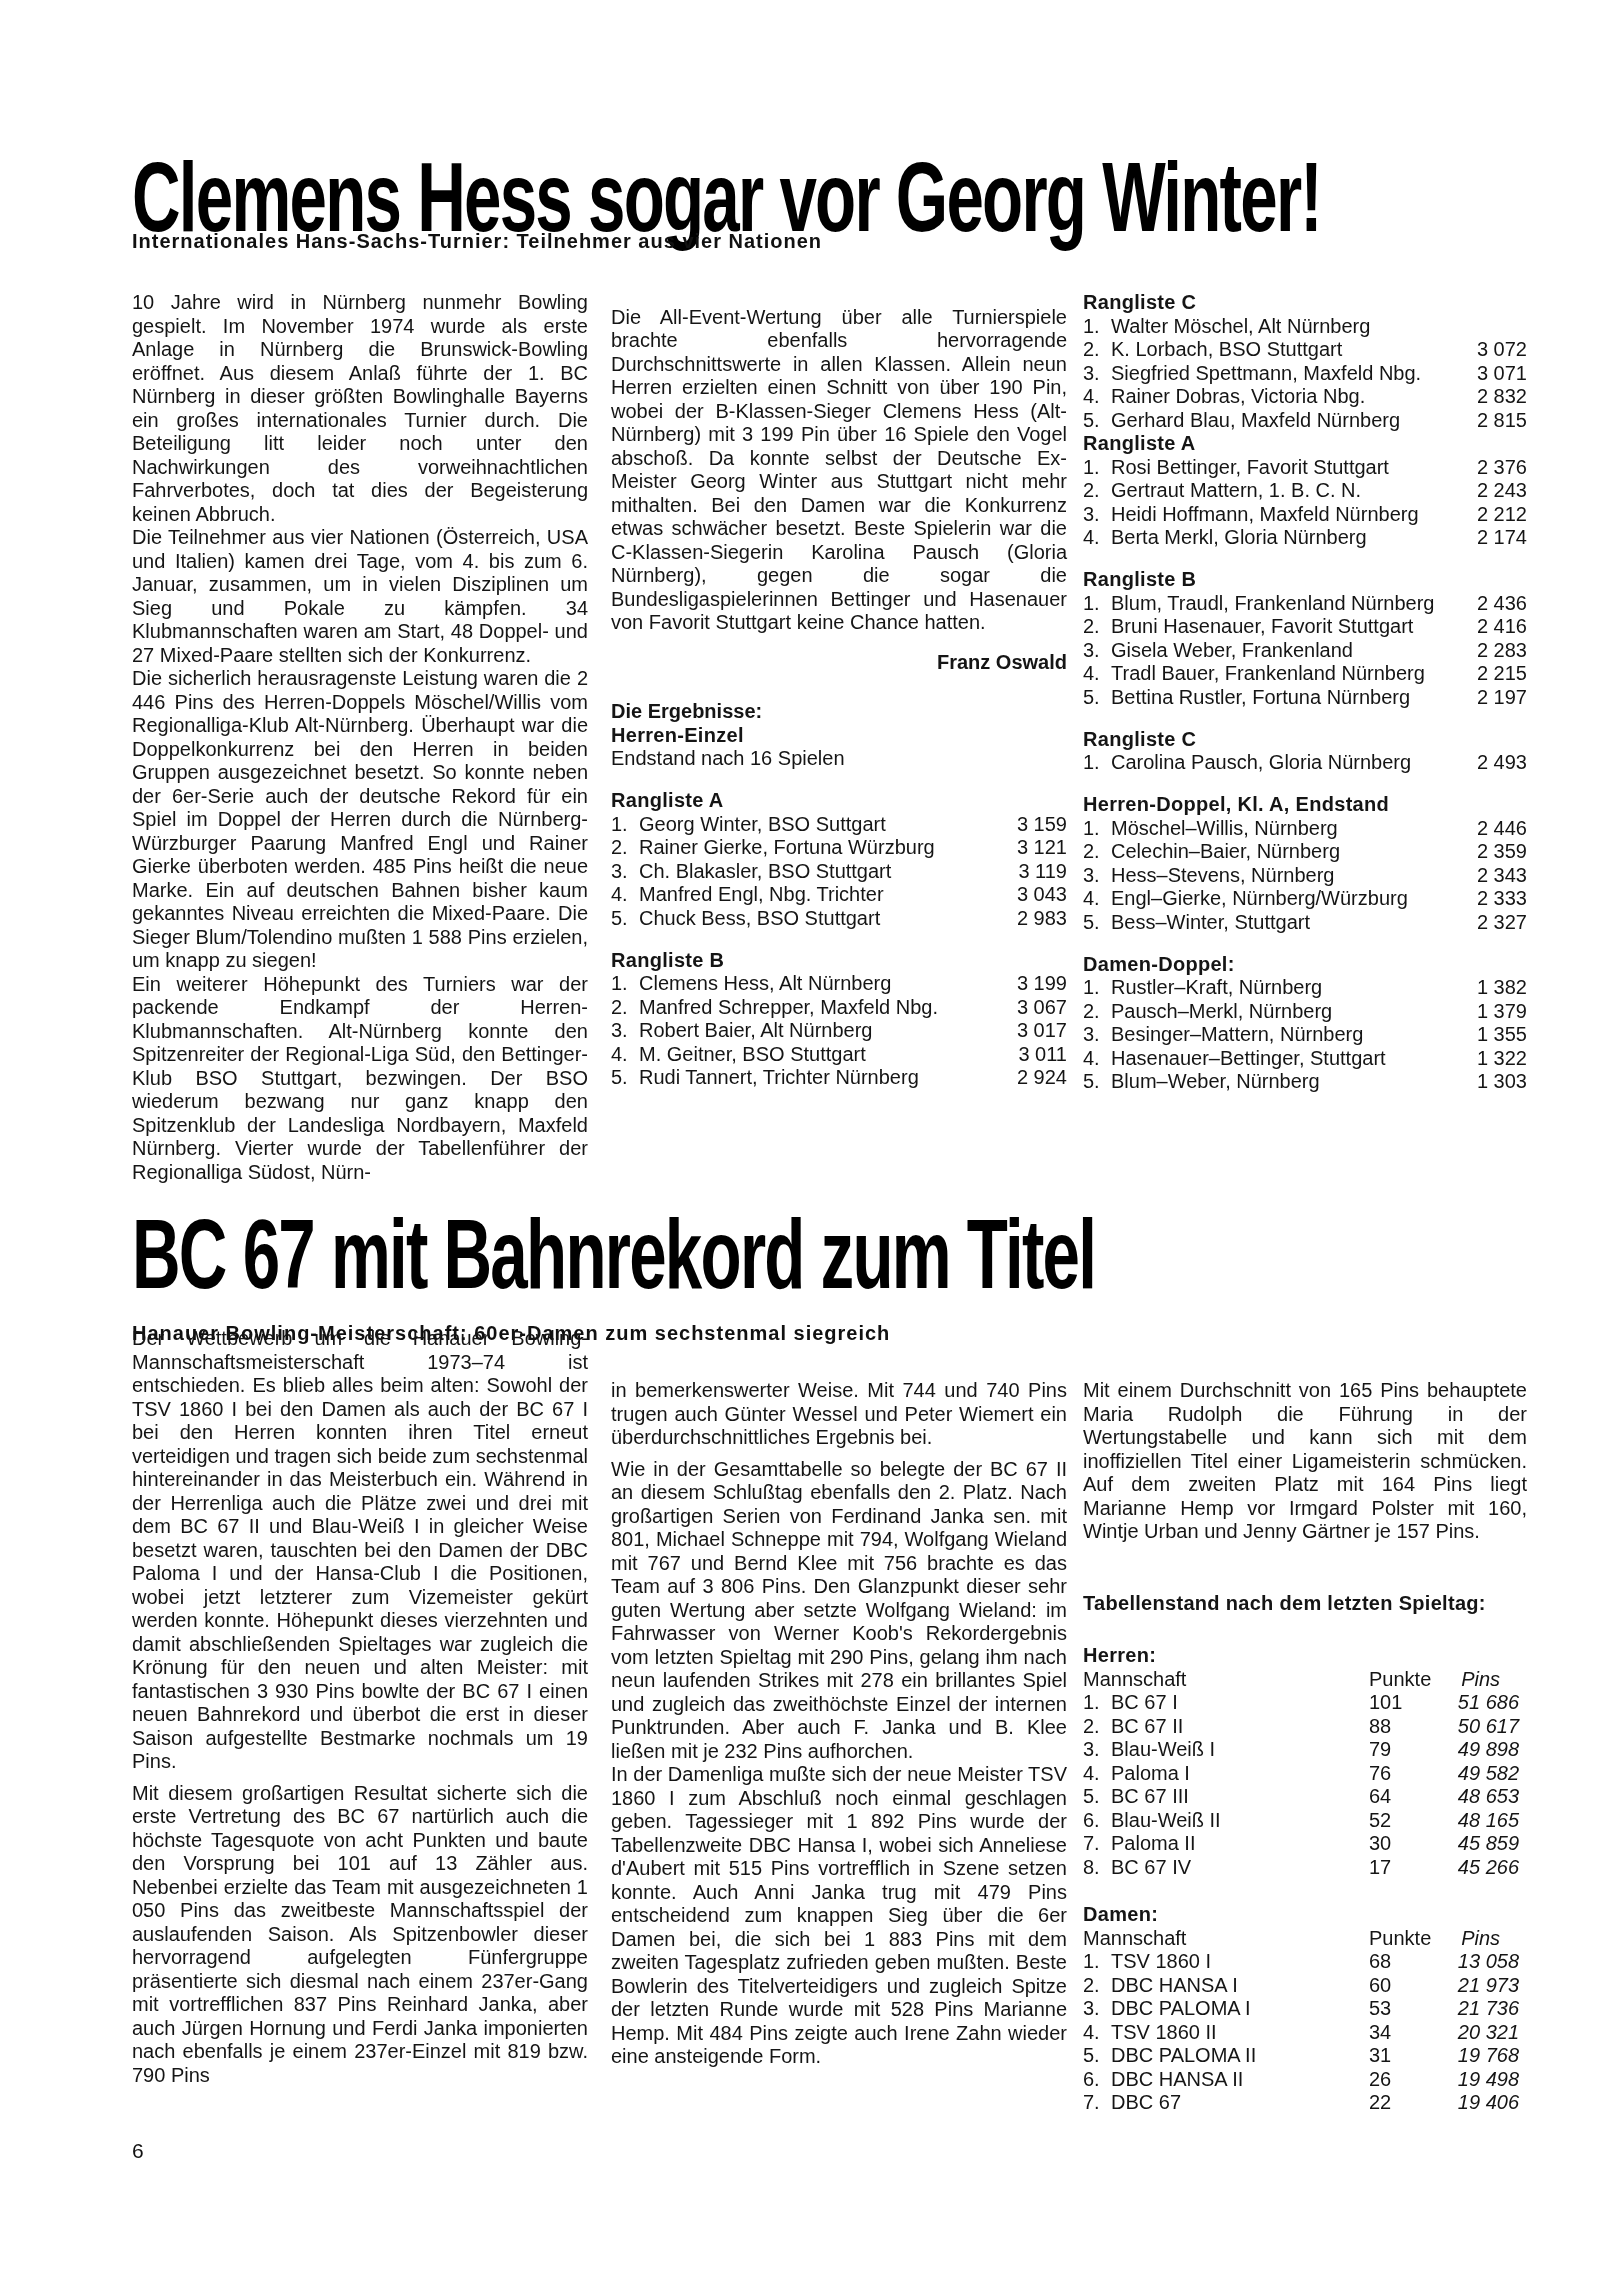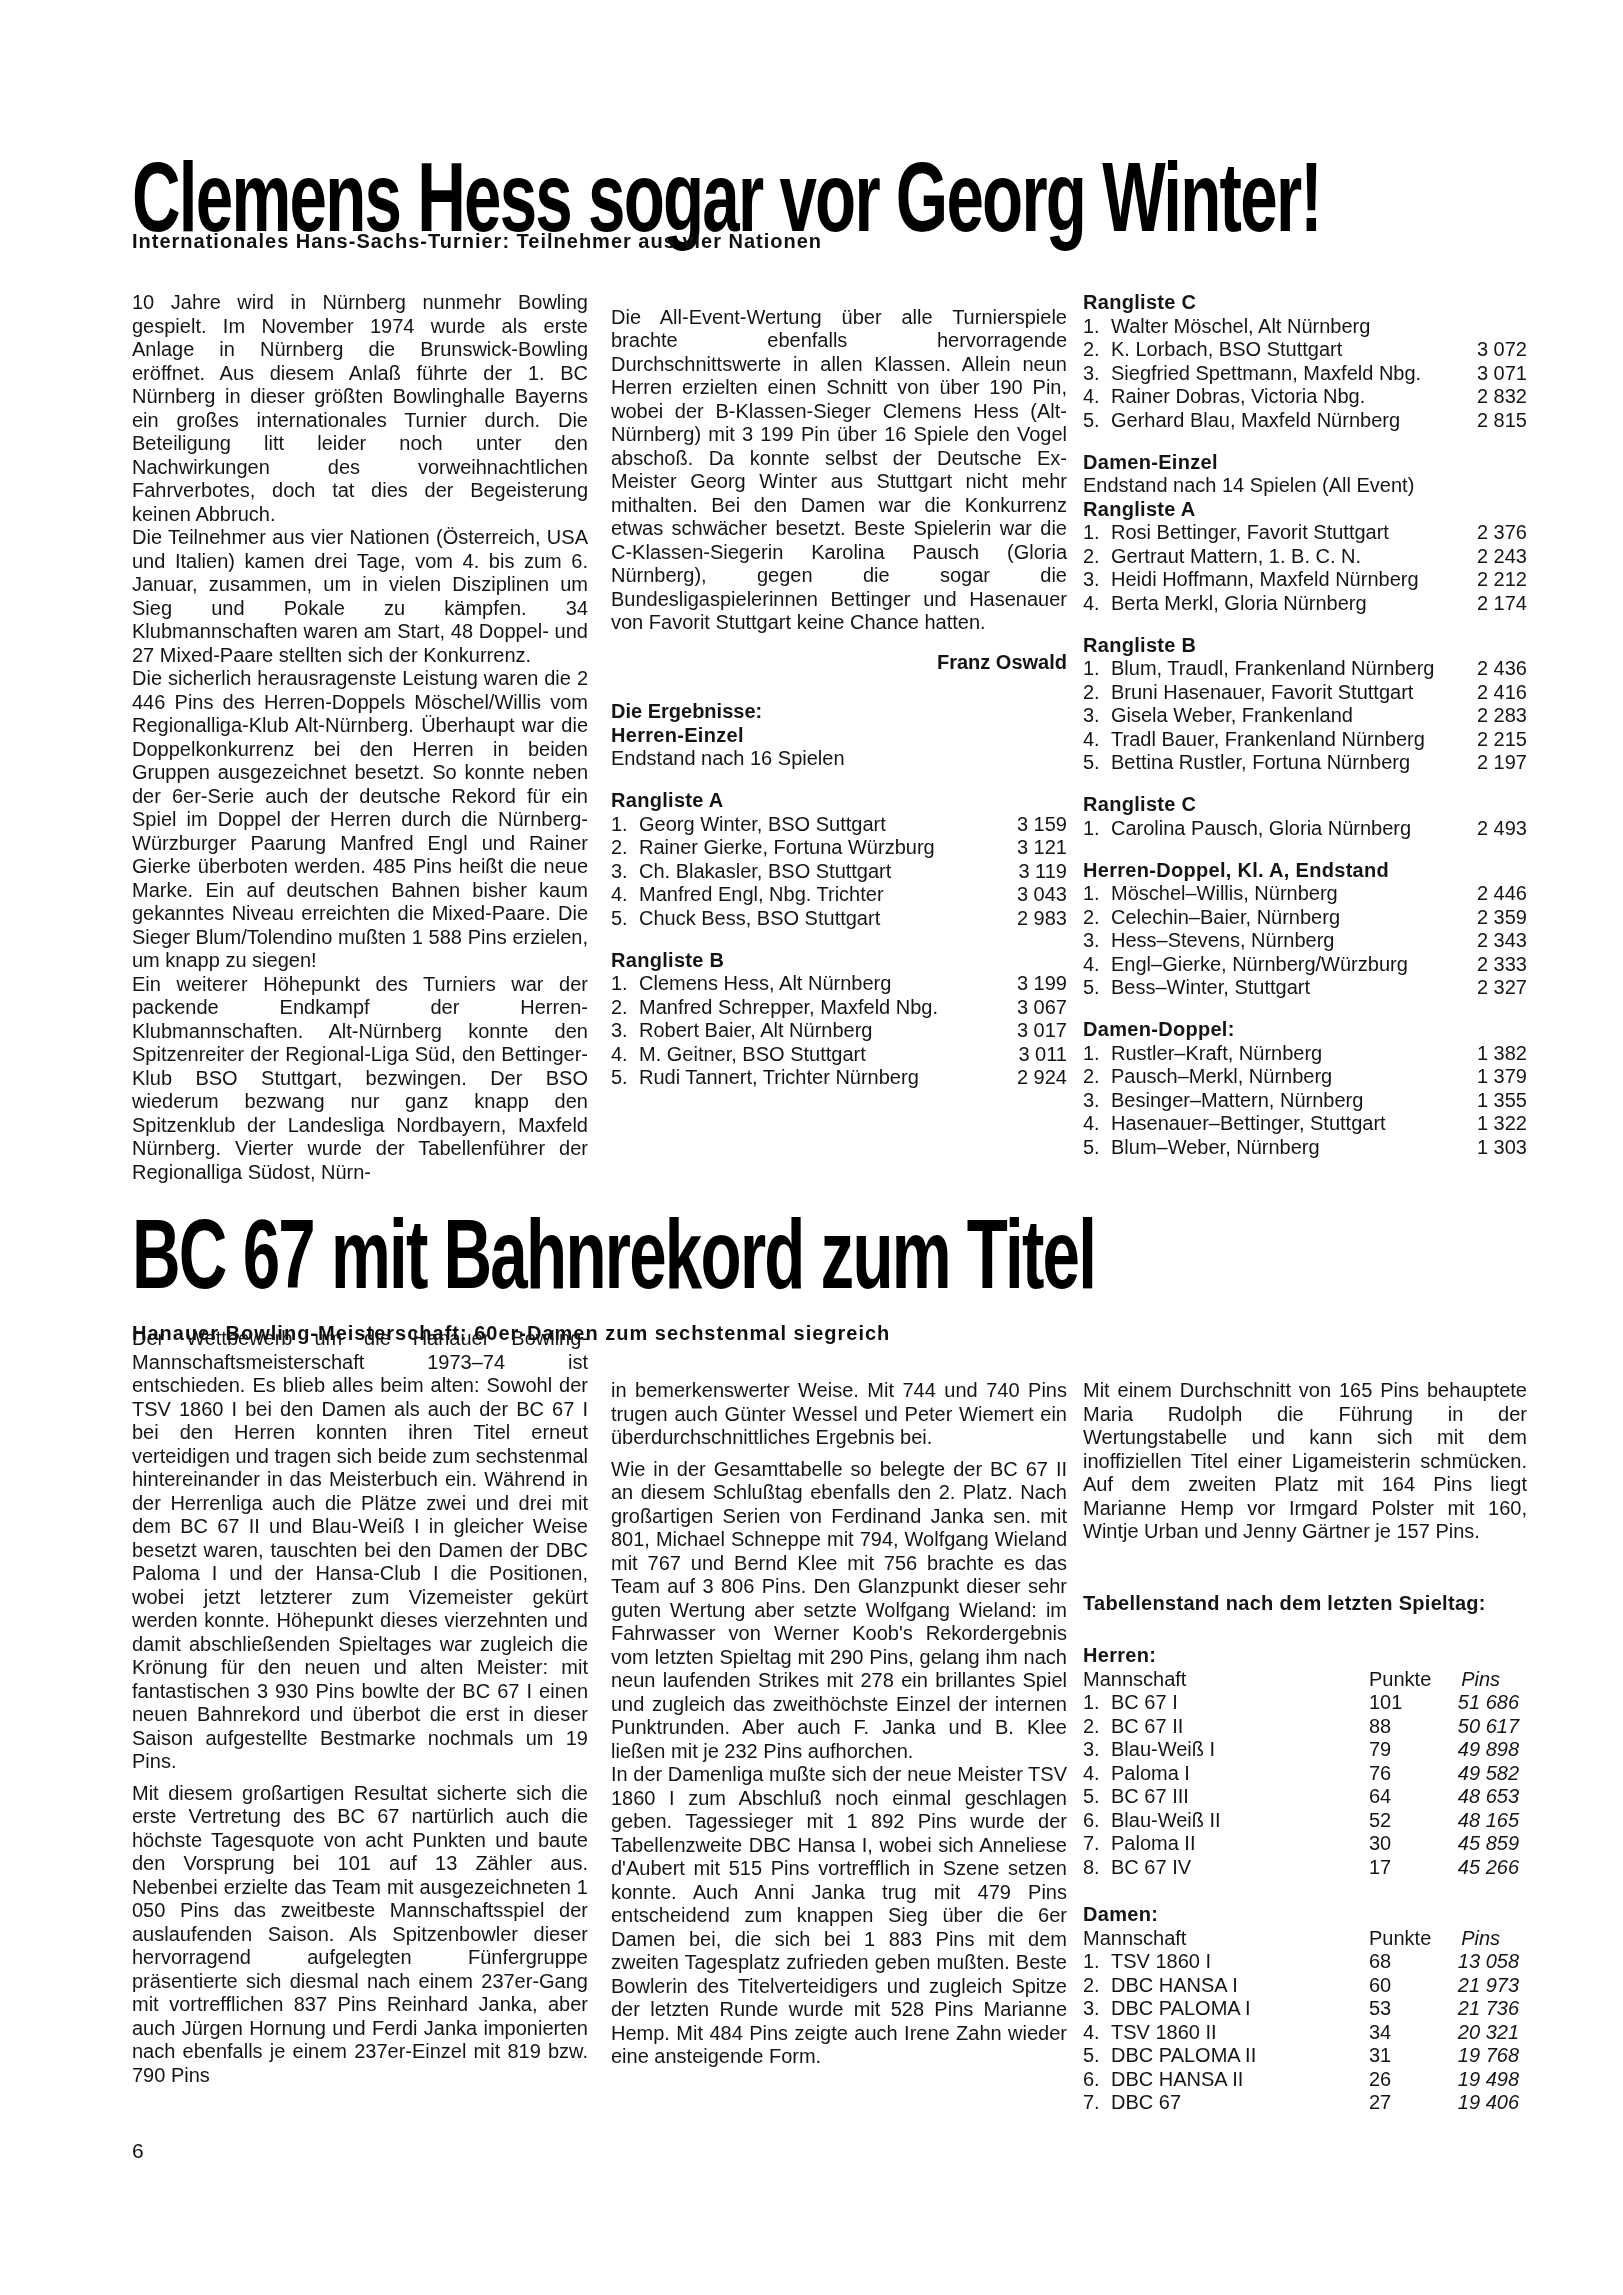--- a/index.html
+++ b/index.html
@@ -165,24 +165,20 @@
         <span class="name">Rainer Dobras, Victoria Nbg.</span>
         <span class="val">2 832</span>
       </div>
       <div class="row">
         <span class="rank">5.</span>
         <span class="name">Gerhard Blau, Maxfeld Nürnberg</span>
         <span class="val">2 815</span>
       </div>
     </div>
 
-  <div class="block">
-    <div class="sec-head">Damen-Einzel</div>
-    <div>Endstand nach 14 Spielen (All Event)</div>
-  </div>
   <div class="block tight" id="de-list-0">
     <div class="sec-head">Rangliste A</div>
   <div class="row">
         <span class="rank">1.</span>
         <span class="name">Rosi Bettinger, Favorit Stuttgart</span>
         <span class="val">2 376</span>
       </div>
       <div class="row">
         <span class="rank">2.</span>
         <span class="name">Gertraut Mattern, 1. B. C. N.</span>
@@ -407,20 +403,20 @@
       </div>
       <div class="tbl-row">
         <span class="rank">6.</span>
         <span class="name">DBC HANSA II</span>
         <span class="pts">26</span>
         <span class="pins">19 498</span>
       </div>
       <div class="tbl-row">
         <span class="rank">7.</span>
         <span class="name">DBC 67</span>
-        <span class="pts">27</span>
+        <span class="pts">22</span>
         <span class="pins">19 406</span>
       </div>
     </div>
 </div>
 
 <div id="page-number">6</div>
 
 
 </body></html>

